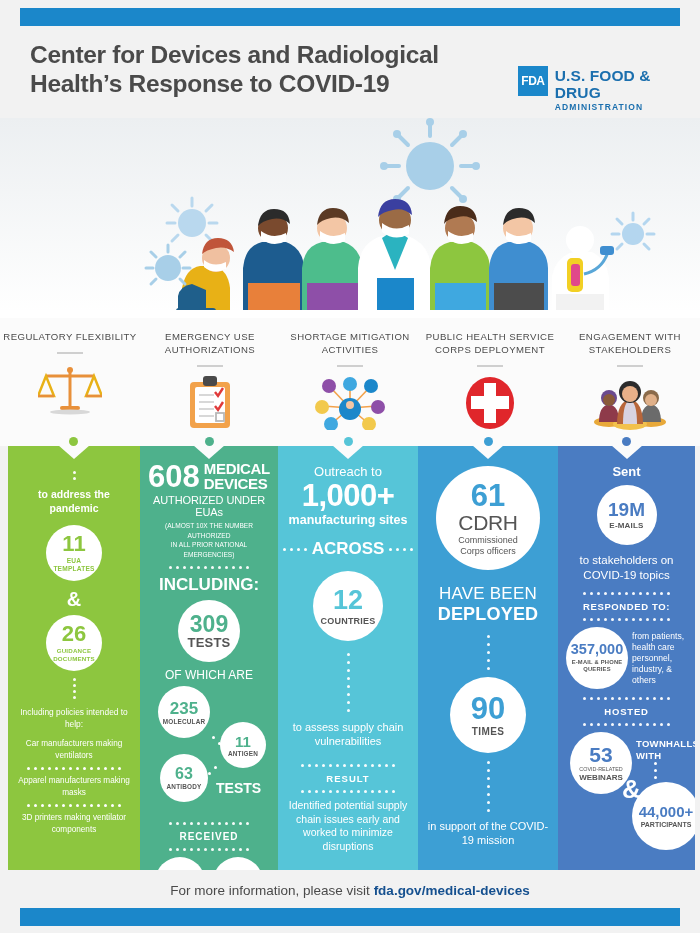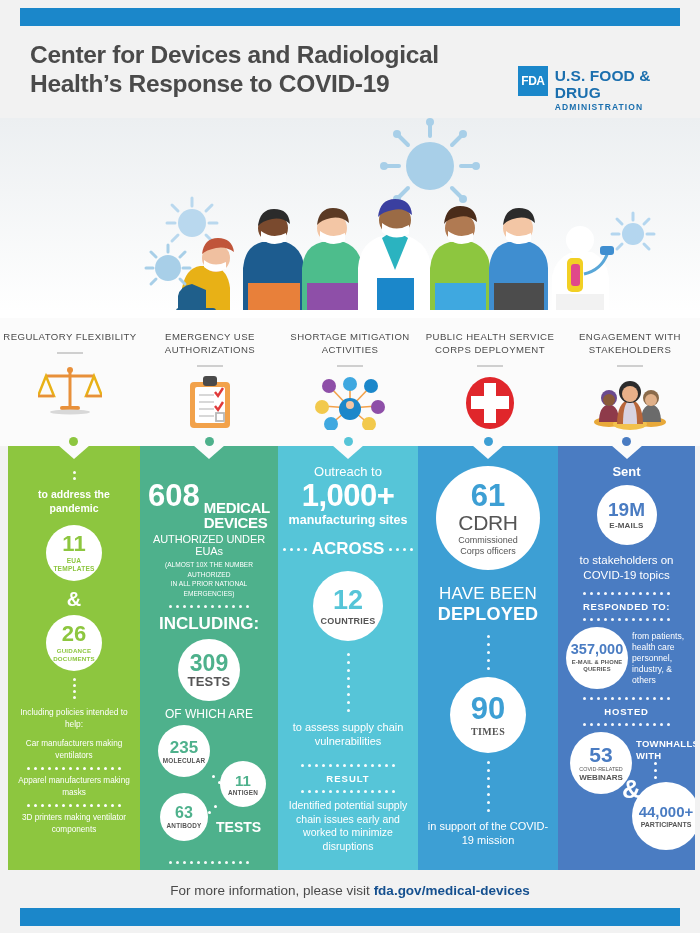--- a/index.html
+++ b/index.html
@@ -508,21 +508,21 @@
           </div>
         <div class="t-sm" style="font-size:8.2px;">3D printers making ventilator components</div>
       </div>
     </div>
 
     <div class="col c2">
       <div class="col-inner" style="padding-top:16px;">
         <div style="display:flex;align-items:center;justify-content:center;gap:4px;">
           <span class="t-big" style="font-size:31px;line-height:28px;">608</span>
           <span style="text-align:left;">
-            <span class="t-big" style="font-size:15px;line-height:14px;display:block;letter-spacing:-0.3px;margin-top:39px;">MEDICAL</span>
+            <span class="t-big" style="font-size:15px;line-height:14px;display:block;letter-spacing:-0.3px;">MEDICAL</span>
             <span class="t-big" style="font-size:15px;line-height:15px;display:block;letter-spacing:-0.3px;">DEVICES</span>
           </span>
         </div>
         <div style="font-size:11px;letter-spacing:-0.1px;margin-top:3px;">AUTHORIZED UNDER EUAs</div>
         <div class="t-xs" style="font-size:6.6px;margin-top:3px;">(ALMOST 10X THE NUMBER AUTHORIZED</div>
         <div class="t-xs" style="font-size:6.6px;">IN ALL PRIOR NATIONAL EMERGENCIES)</div>
         <div class="hdots" style="margin-top:7px;">
             <i></i>
             <i></i>
             <i></i>
@@ -695,21 +695,21 @@
         <div class="vdots" style="margin-top:10px;gap:5px;">
             <i></i>
             <i></i>
             <i></i>
             <i></i>
             <i></i>
           </div>
         <div style="display:flex;justify-content:center;margin-top:4px;">
           <div class="circle" style="width:76px;height:76px;">
             <div class="circ-num" style="font-size:31px;color:#3d9fd4;">90</div>
-            <div class="circ-lbl" style="font-size:10px;color:#555;margin-top:2px;letter-spacing:0.4px;font-family:Liberation Serif, serif;">TIMES</div>
+            <div class="circ-lbl" style="font-size:10px;color:#555;margin-top:2px;letter-spacing:0.4px;">TIMES</div>
           </div>
         </div>
         <div class="vdots" style="margin-top:8px;gap:5px;">
             <i></i>
             <i></i>
             <i></i>
             <i></i>
             <i></i>
             <i></i>
             <i></i>

